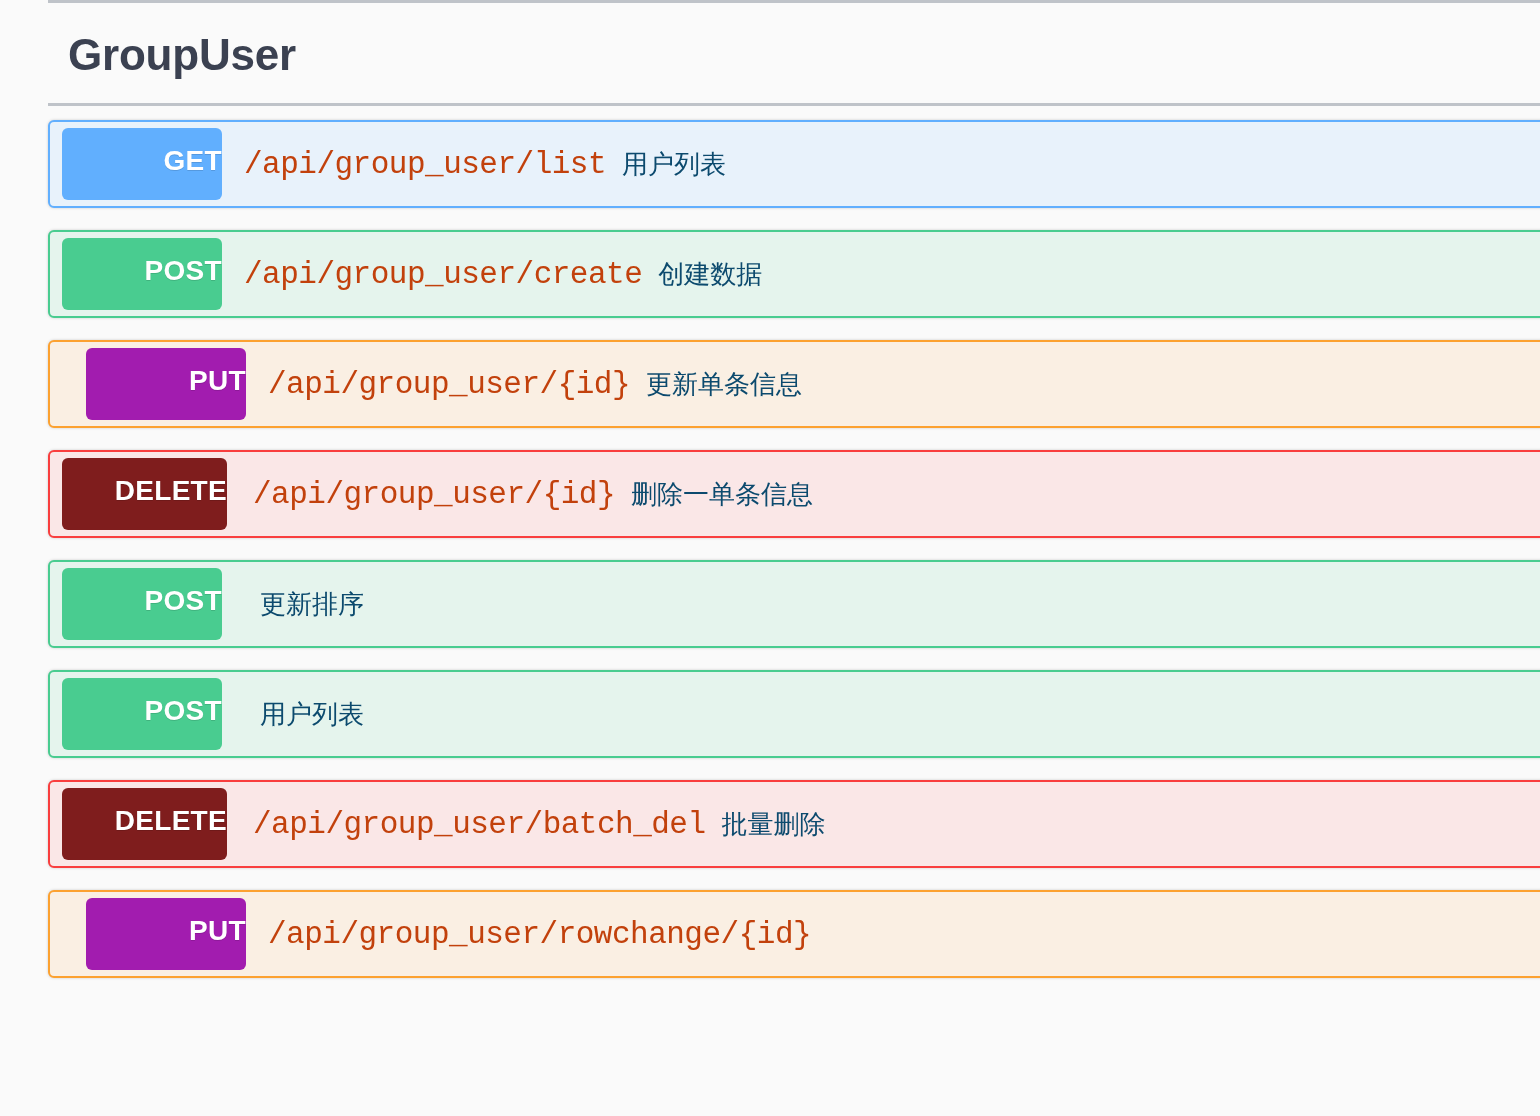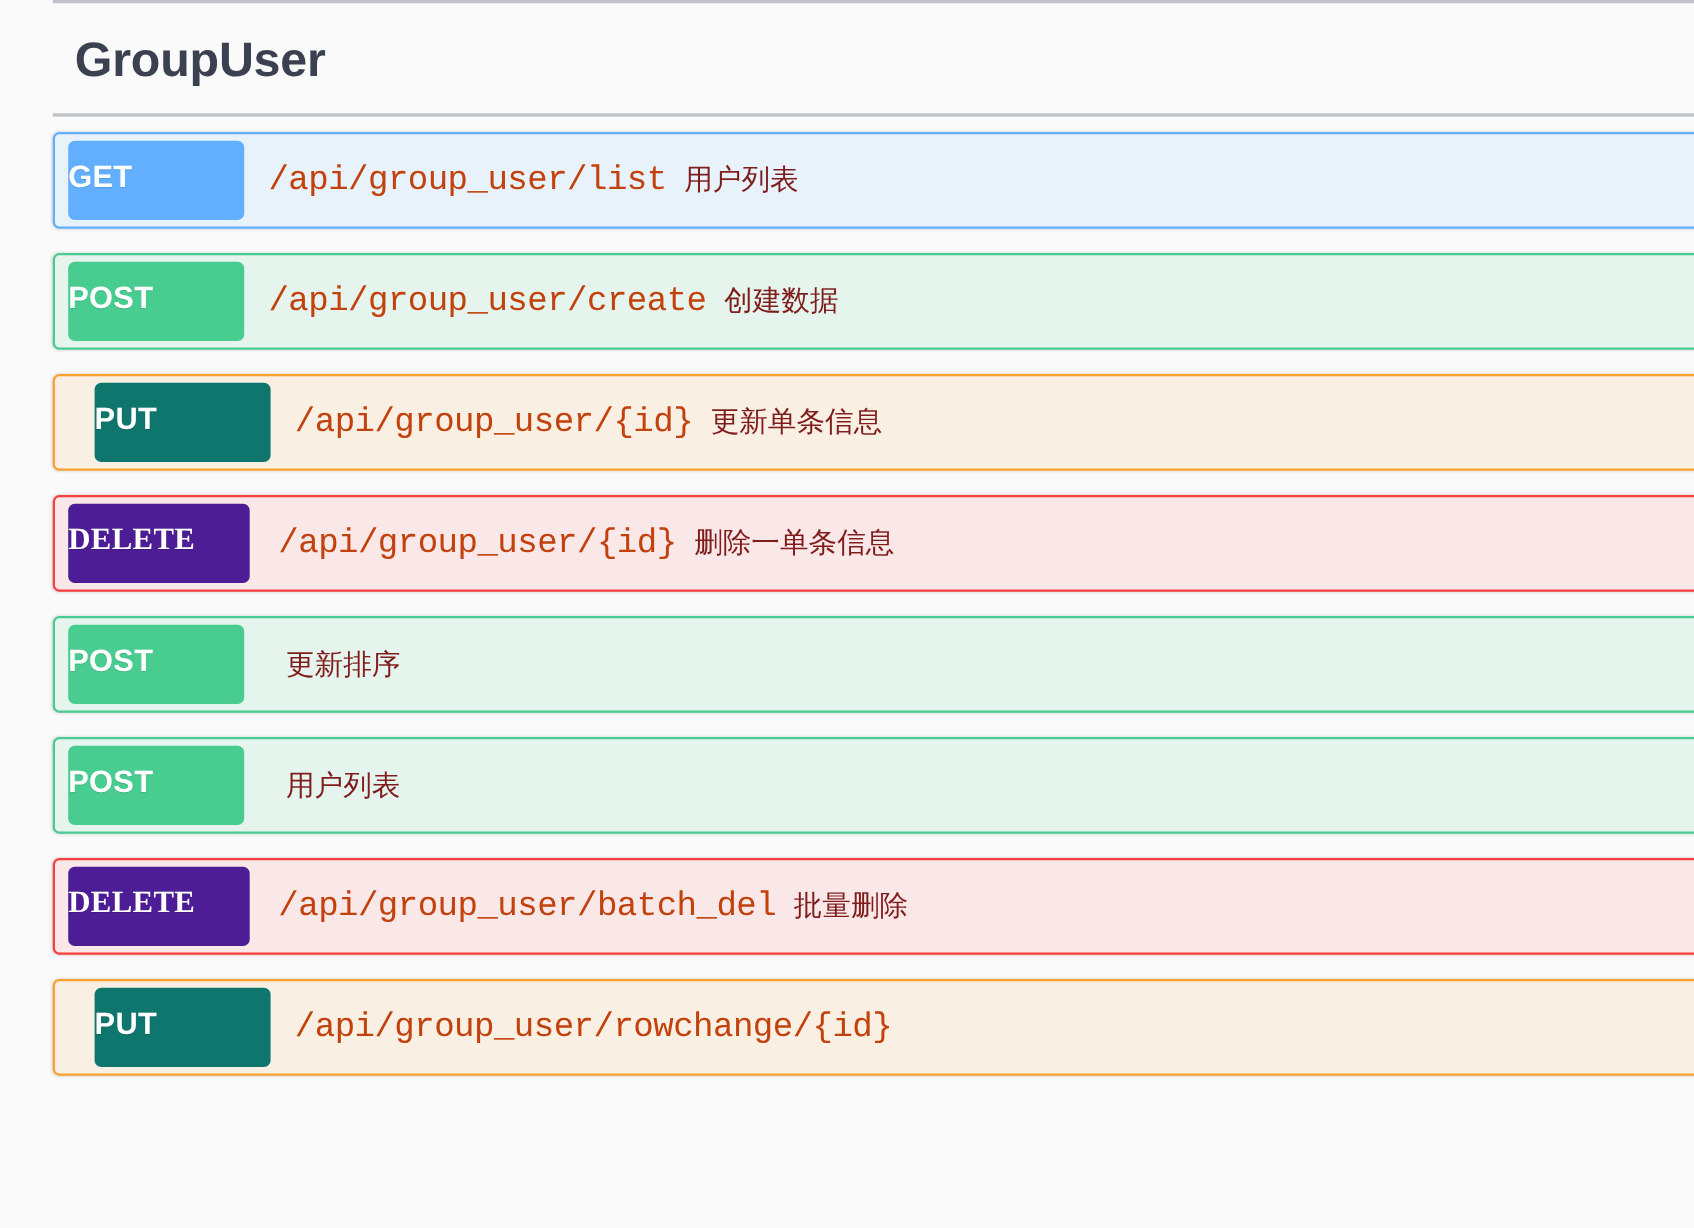--- a/index.html
+++ b/index.html
@@ -74,27 +74,28 @@
   }
 
   .opblock .method {
     box-sizing: border-box;
     flex: 0 0 auto;
     width: 160px;
     height: 72px;
     line-height: 66px;
     margin-left: 12px;
     border-radius: 6px;
-    text-align: left;
+    text-align: right;
     font-size: 28px;
     font-weight: 700;
     color: #fff;
     font-family: "Liberation Sans", sans-serif;
     text-shadow: 0 1px 0 rgba(0,0,0,0.12);
     letter-spacing: 0.3px;
+    padding-left: 24px;
   }
 
   .opblock .summary {
     display: flex;
     align-items: baseline;
     flex: 1 1 auto;
     min-width: 0;
     padding-left: 22px;
     white-space: nowrap;
     overflow: hidden;
@@ -106,35 +107,35 @@
     font-weight: 400;
     color: #c2410c;
     letter-spacing: -0.5px;
   }
 
   .opblock .desc {
     margin-left: 16px;
     font-family: "Liberation Sans", sans-serif;
     font-size: 26px;
     font-weight: 400;
-    color: #7f1d1d;
+    color: #0c4a6e;
   }
 
   
   .opblock.get      { border-color: #61affe; background: #e8f2fb; }
   .opblock.get .method     { background: #61affe; }
 
   .opblock.post     { border-color: #49cc90; background: #e5f4ed; }
   .opblock.post .method    { background: #49cc90; }
 
   .opblock.put      { border-color: #fca130; background: #faefe3; }
-  .opblock.put .method     { background: #0f766e; margin-left: 36px; }
+  .opblock.put .method     { background: #a21caf; margin-left: 36px; }
 
   .opblock.delete   { border-color: #f93e3e; background: #fae7e7; }
-  .opblock.delete .method  { background: #4c1d95; width: 165px; font-family: Liberation Serif, serif; }
+  .opblock.delete .method  { background: #7f1d1d; width: 165px; }
   .opblock.delete .summary { padding-left: 26px; }
 </style>
 </head>
 <body>
 
 <div class="swagger-root">
 
   <div class="opblock-tag-section">
 
     <div class="tag-header">

